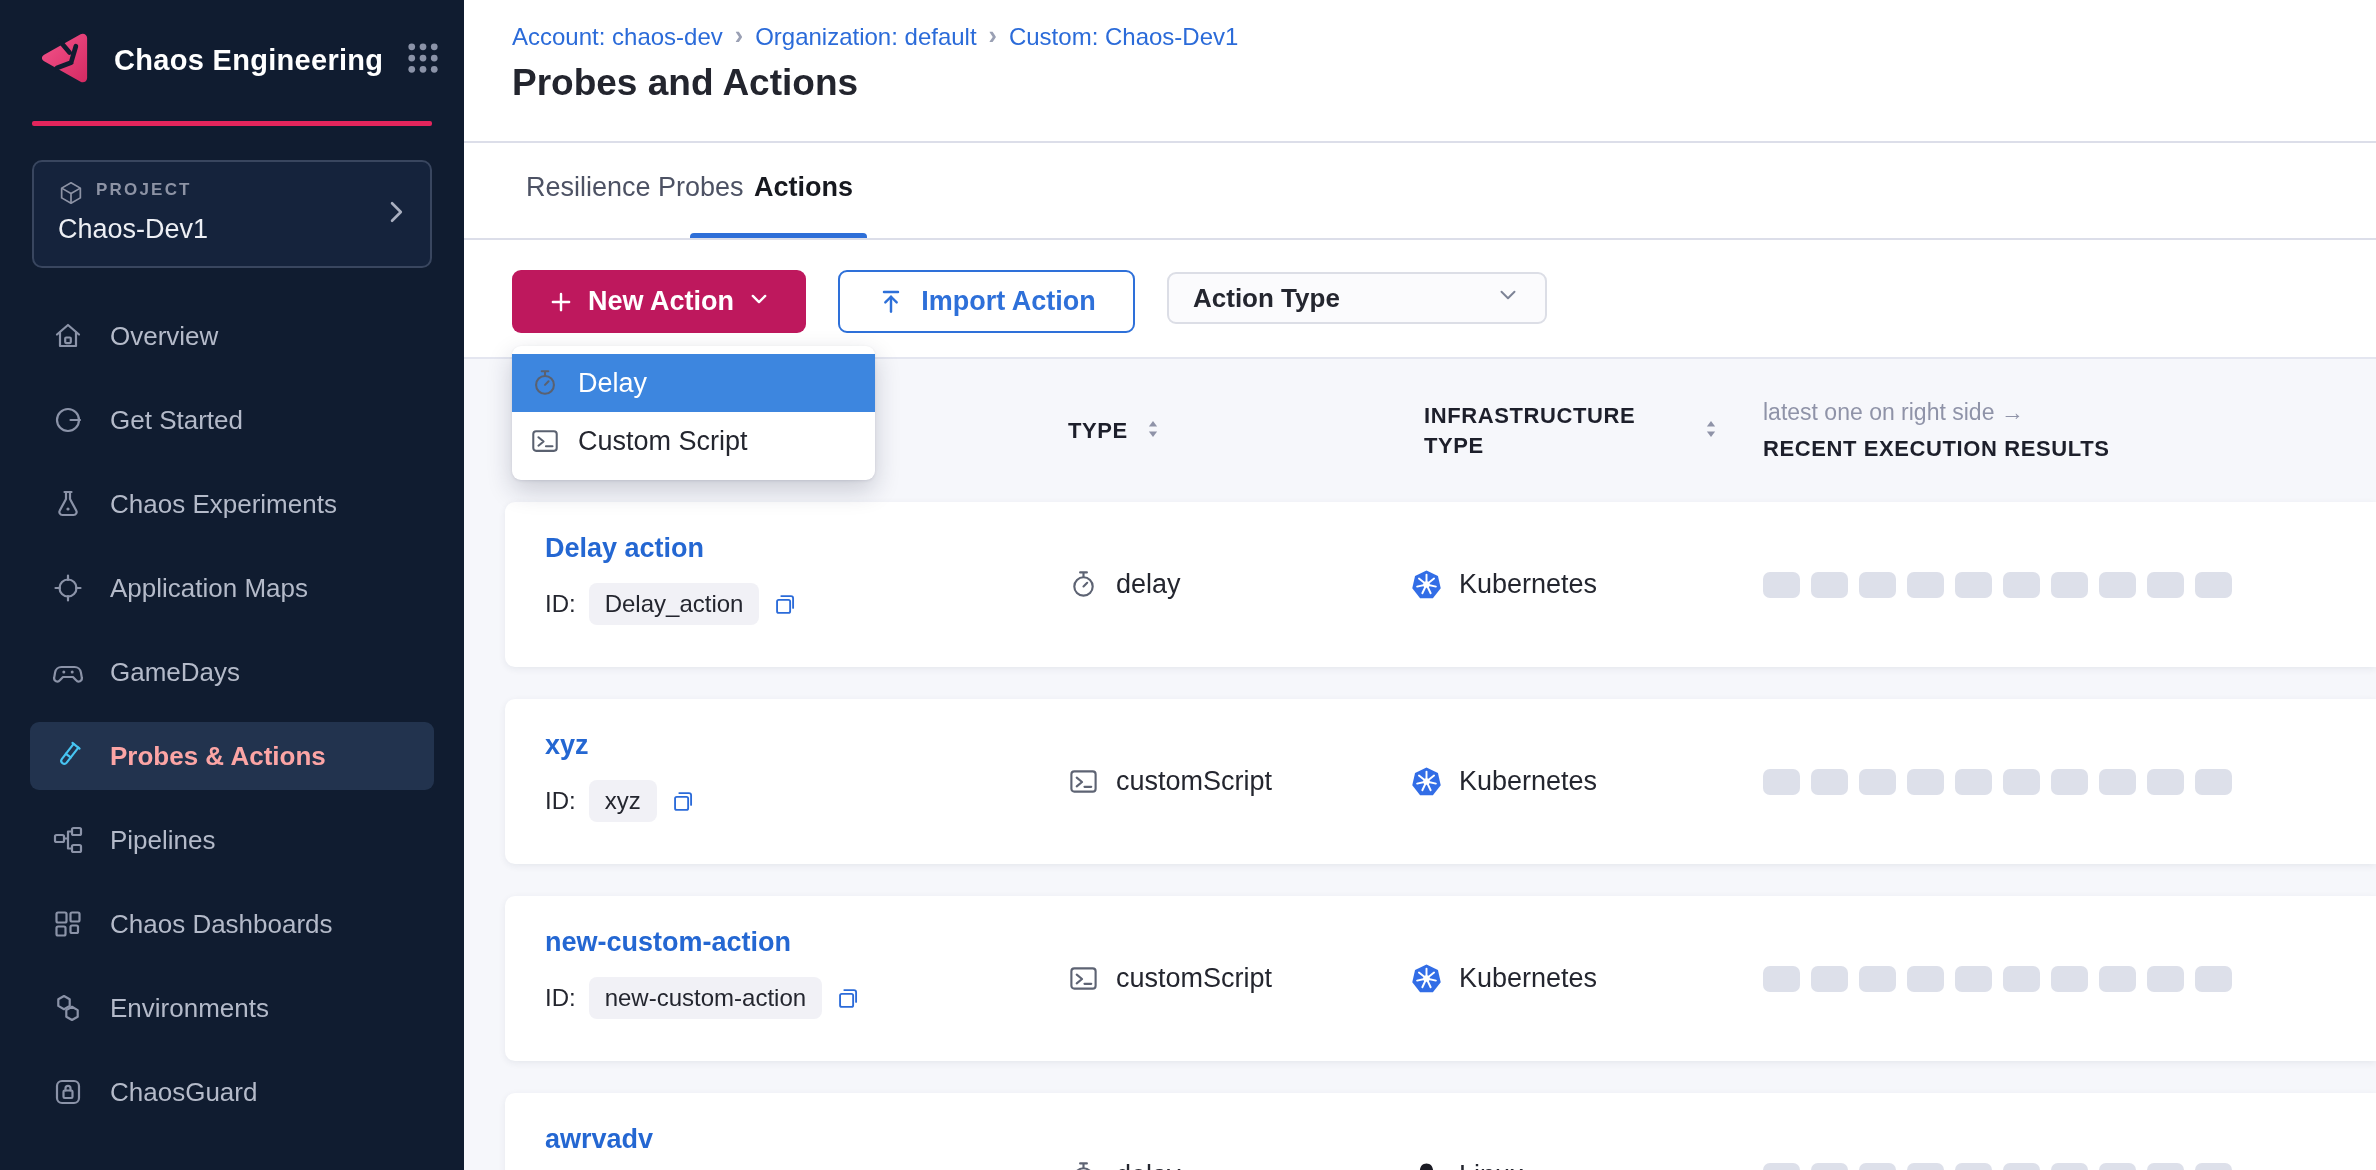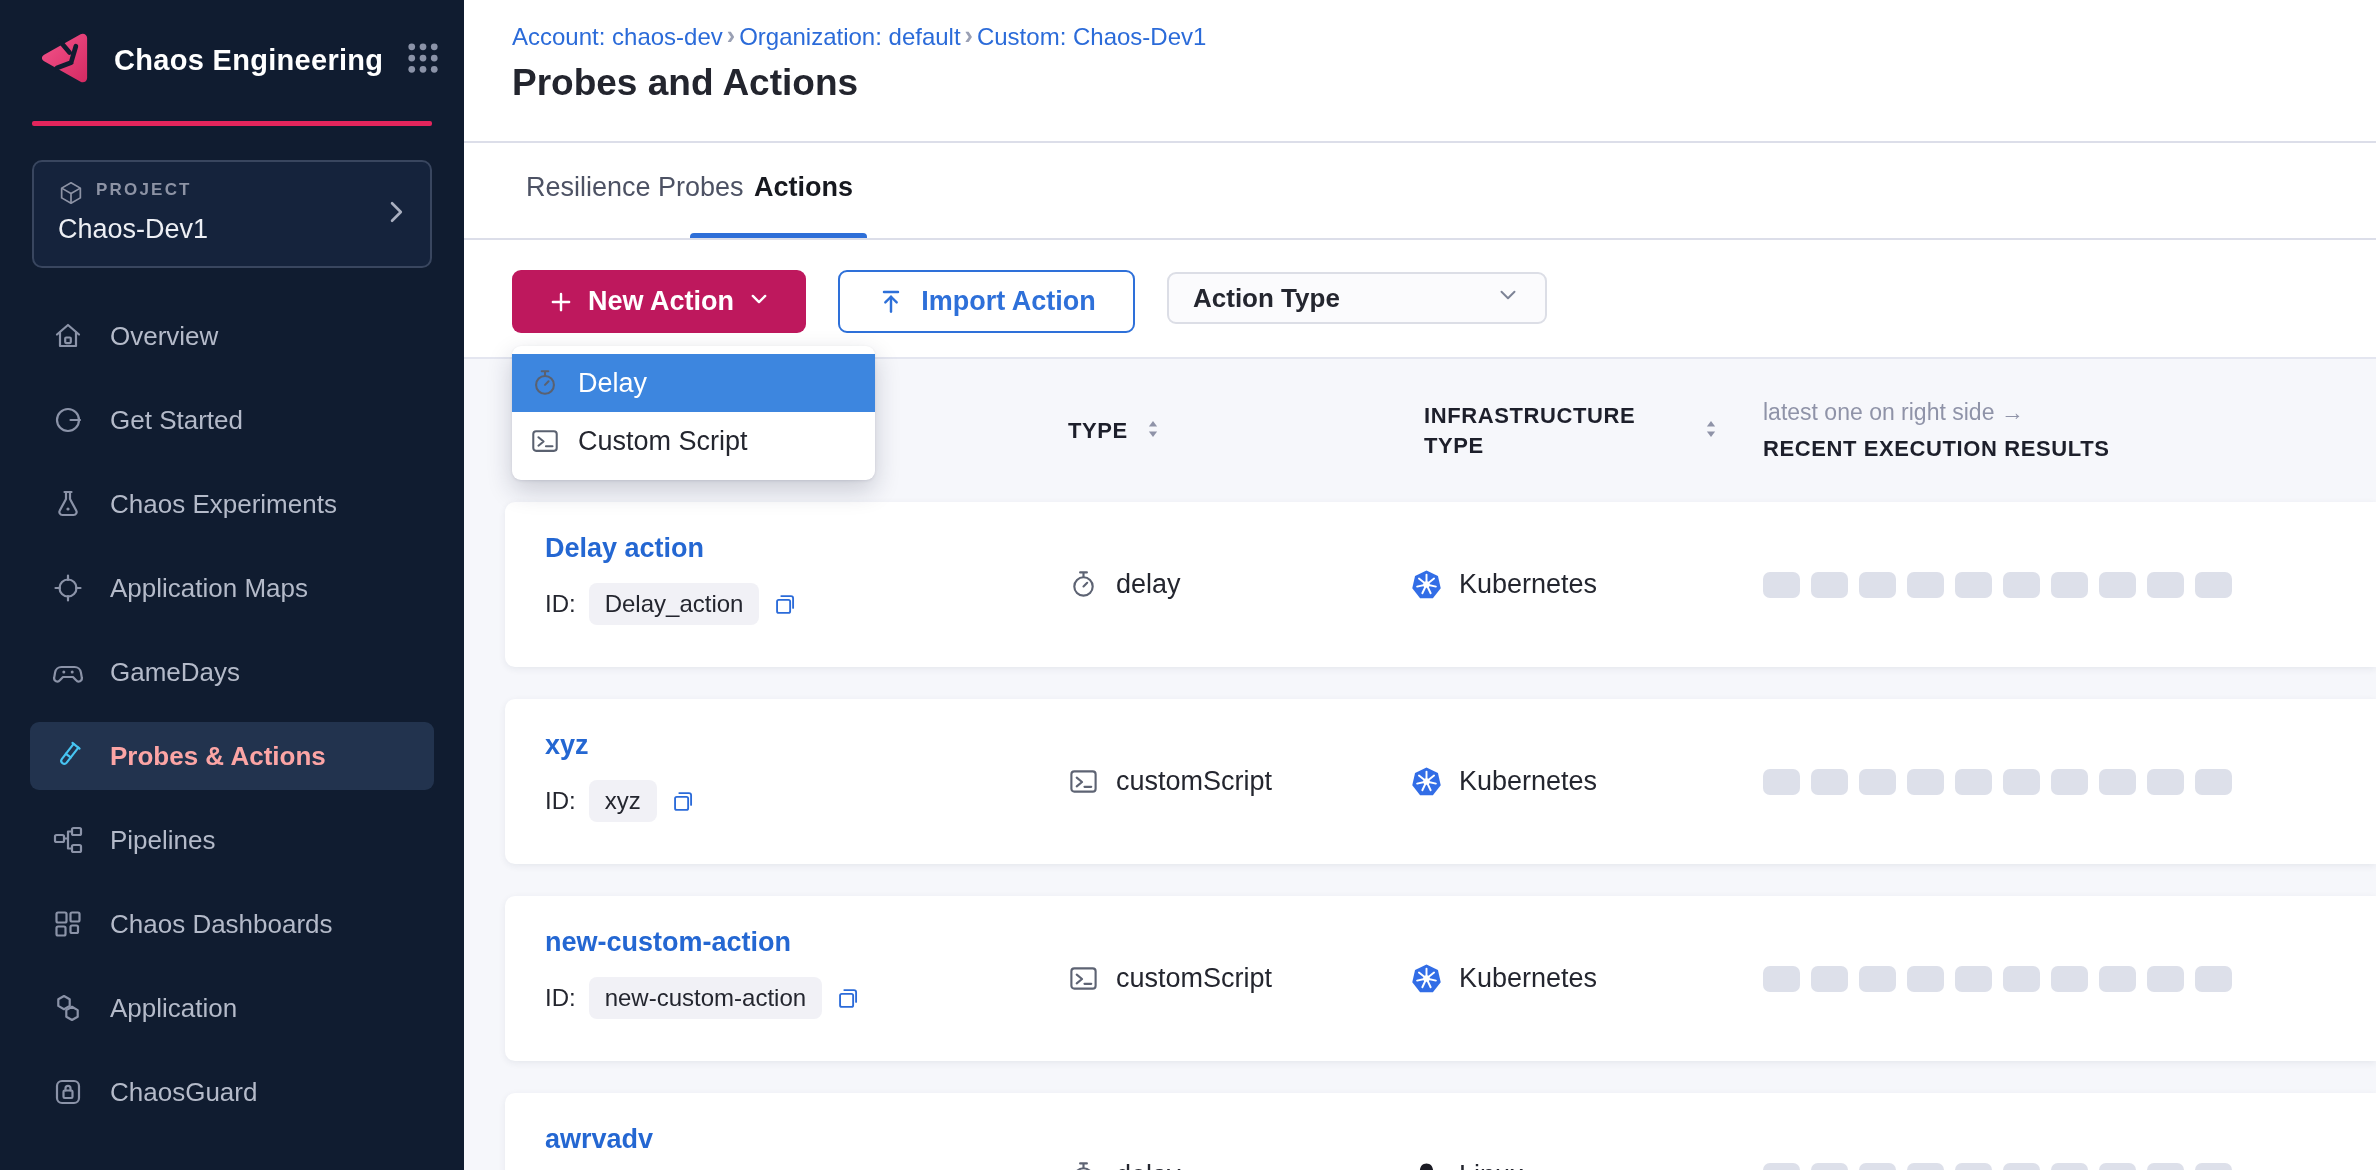--- a/index.html
+++ b/index.html
@@ -31,21 +31,21 @@
   .nav-item {
     height:68px; margin:0 30px 16px 30px; display:flex; align-items:center; gap:26px;
     padding-left:22px; border-radius:9px; font-size:26px; color:#b4bac9; cursor:pointer; white-space:nowrap;
   }
   .nav-item svg { width:32px; height:32px; color:#8b93a8; }
   .nav-item.active { background:#22334e; color:#fca5a5; font-weight:700; }
   .nav-item.active svg { color:#47c4f1; }
 
   
   .main { position:absolute; left:464px; top:0; width:1912px; height:1170px; background:#ffffff; }
-  .breadcrumb { position:absolute; left:48px; top:22px; display:flex; align-items:center; gap:4px; font-size:24px; }
+  .breadcrumb { position:absolute; left:48px; top:22px; display:flex; align-items:center; gap:12px; font-size:24px; }
   .crumb { color:#2b6bd9; cursor:pointer; white-space:nowrap; }
   .crumb-sep { color:#9aa0b4; font-size:25px; font-weight:700; transform:translateY(-1px); }
   .page-title { position:absolute; left:48px; top:62px; font-size:37px; font-weight:700; color:#23252e; }
   .header-rule { position:absolute; left:0; top:141px; width:100%; height:2px; background:#dcdee9; }
   .tabbar-rule { position:absolute; left:0; top:238px; width:100%; height:2px; background:#dcdee9; }
   .tab { position:absolute; top:172px; font-size:27px; cursor:pointer; white-space:nowrap;margin-left:11px; }
   .tab.inactive { left:51px; color:#4d5264; }
   .tab.active { left:279px; color:#17191f; font-weight:700; }
   .tab-underline { position:absolute; left:226px; top:233px; width:177px; height:7px; background:#2e6fd8; border-radius:4px 4px 0 0; }
 
@@ -226,21 +226,21 @@
             <rect x="4.5" y="18.5" width="9" height="9" rx="1.5"></rect>
             <rect x="18.5" y="17.5" width="7.5" height="7.5" rx="1.5"></rect>
           </svg>
           <span>Chaos Dashboards</span>
         </div>
         <div class="nav-item">
           <svg class="icn" viewBox="0 0 32 32" fill="none" stroke="currentColor" stroke-width="2.2" stroke-linecap="round" stroke-linejoin="round">
             <path d="M12 4l5.7 3.3v6.6L12 17.2 6.3 13.9V7.3z"></path>
             <path d="M20 14.8l5.7 3.3v6.6L20 28l-5.7-3.3v-6.6z"></path>
           </svg>
-          <span>Application</span>
+          <span>Environments</span>
         </div>
         <div class="nav-item">
           <svg class="icn" viewBox="0 0 32 32" fill="none" stroke="currentColor" stroke-width="2.2" stroke-linecap="round" stroke-linejoin="round">
             <rect x="5" y="5" width="22" height="22" rx="5"></rect>
             <rect x="11.5" y="14.5" width="9" height="7.5" rx="1.2"></rect>
             <path d="M13.5 14.5v-2.2a2.5 2.5 0 0 1 5 0v2.2"></path>
           </svg>
           <span>ChaosGuard</span>
         </div>
       </div>

